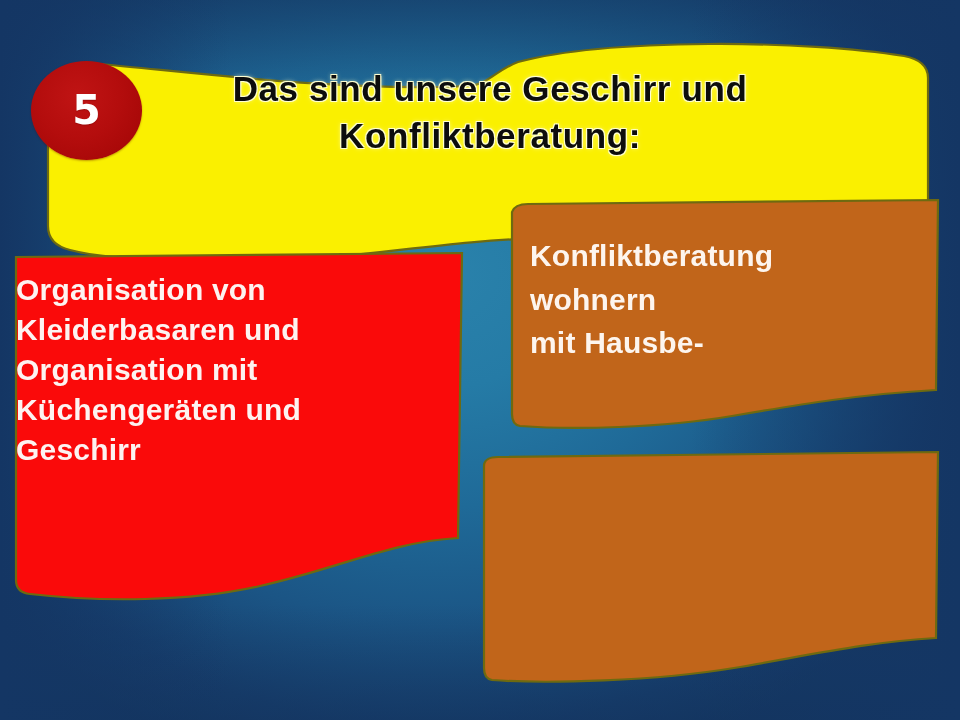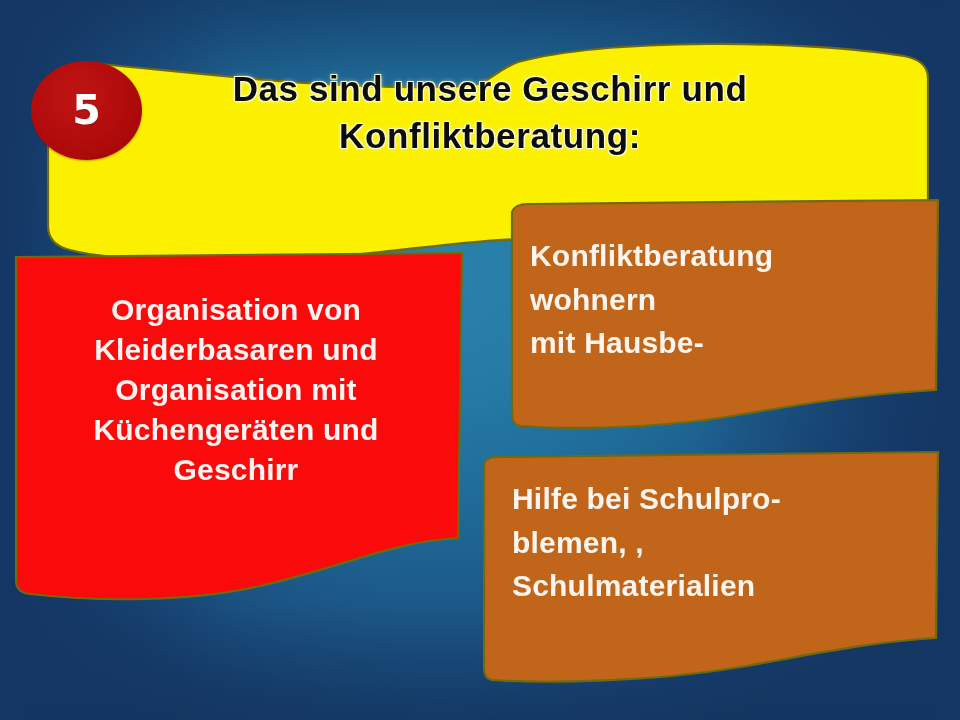--- a/index.html
+++ b/index.html
@@ -102,23 +102,22 @@
   #red-banner {
     position: absolute;
     left: 10px;
     top: 250px;
     width: 460px;
     height: 360px;
   }
   #red-text {
     position: absolute;
     left: 16px;
-    top: 290px;
+    top: 270px;
     width: 440px;
-    text-align: center;
     color: #fdf3f1;
     font-family: "Liberation Sans", sans-serif;
     font-weight: bold;
     font-size: 30px;
     line-height: 1.33;
     letter-spacing: 0.2px;
   }
   
   #orange-banner-1 {
     position: absolute;
@@ -233,19 +232,14 @@
   <svg id="orange-banner-2" class="banner-svg" viewBox="0 0 470 240" width="470" height="240">
     <path class="banner-hit" d="M 8,16
              C 8,10 14,7 22,7
              L 462,2
              L 460,188
              C 390,192 330,206 258,218
              C 180,231 70,234 16,230
              C 10,229 8,225 8,218
              Z" fill="#C1651A" stroke="#6E6A10" stroke-width="2.2"></path>
   </svg>
-  <div id="orange-text-2">
-    <span class="line">Hilfe bei Schulpro-</span>
-    <span class="line">blemen,  ,</span>
-    <span class="line">Schulmaterialien</span>
-  </div>
 
 </div>
 
 </body></html>

